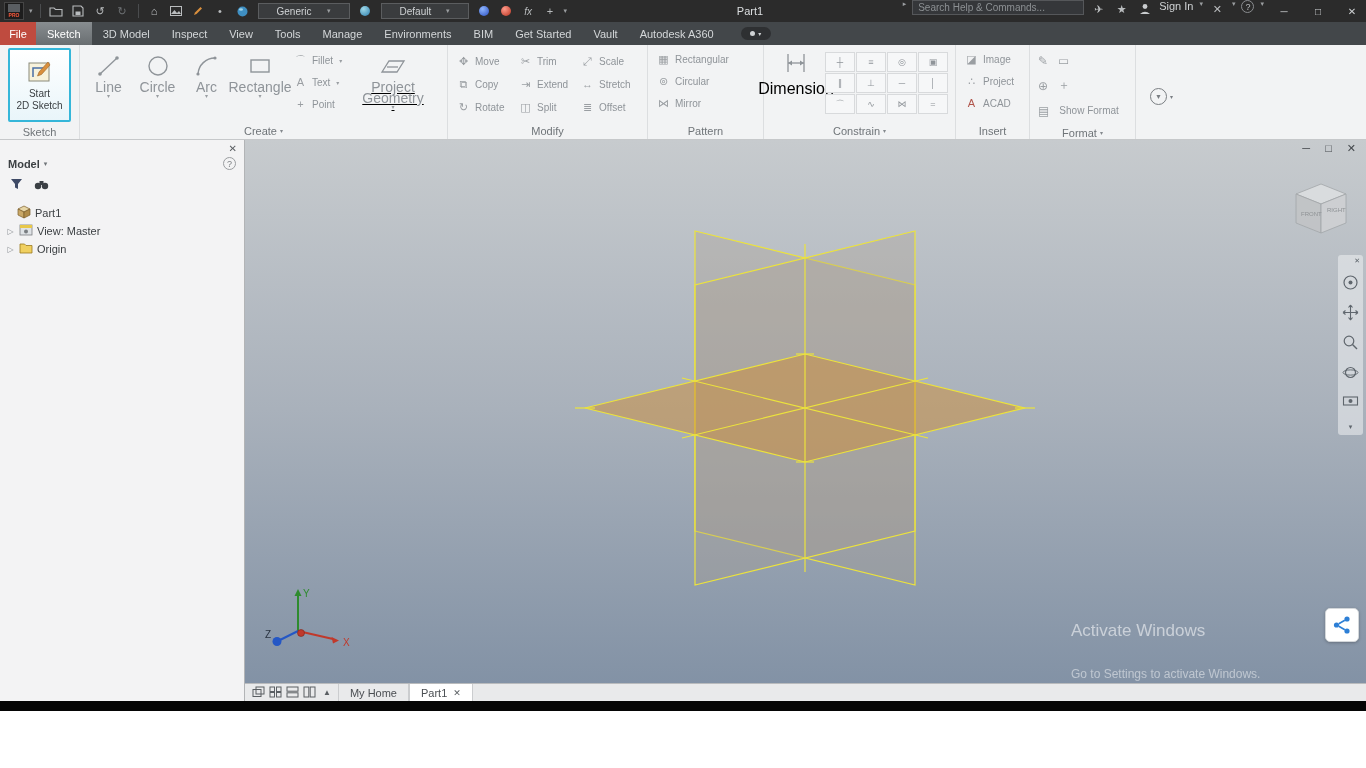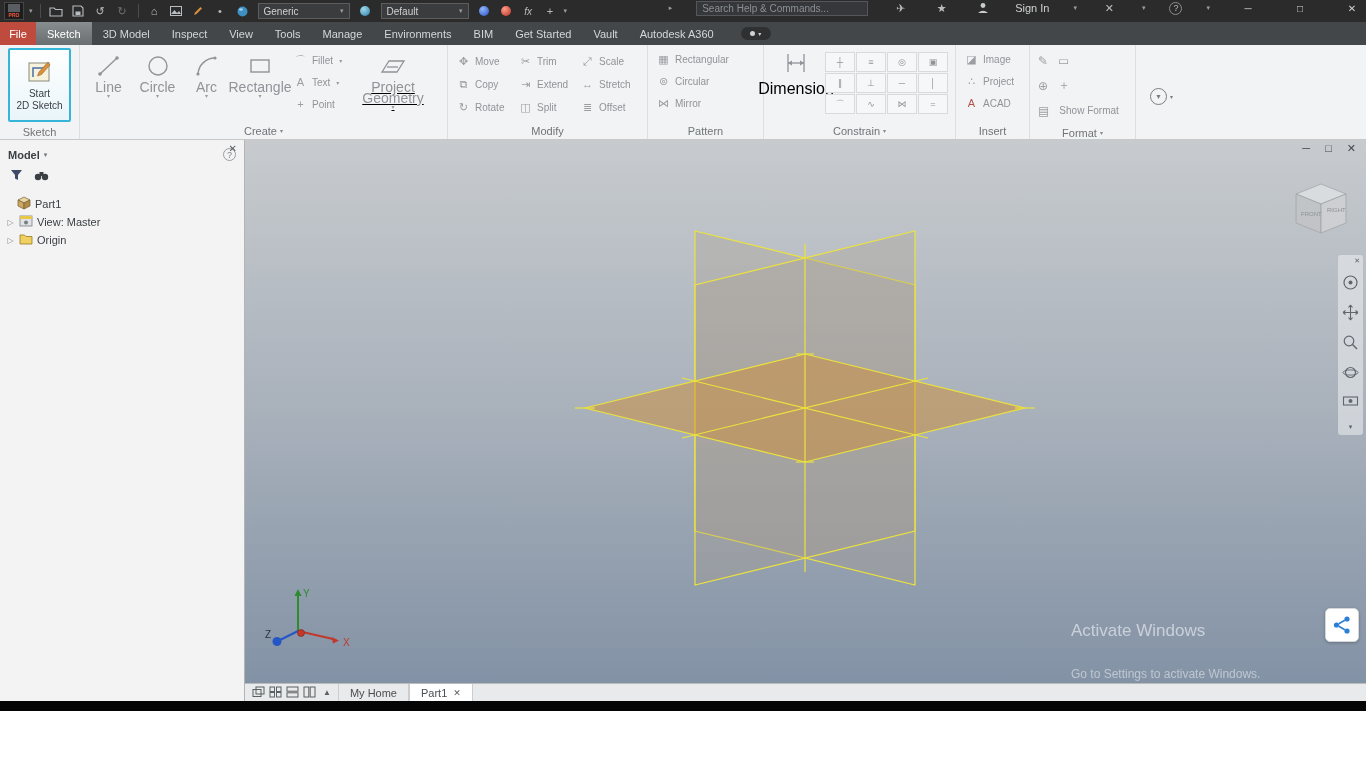--- a/index.html
+++ b/index.html
@@ -9,29 +9,29 @@
   
   .titlebar{position:absolute;top:0;left:0;width:1366px;height:22px;background:#2b2b2b;display:flex;align-items:center;color:#c8cbcd;}
   .tb-left{display:flex;align-items:center;gap:5px;padding-left:4px;}
   .logo{width:20px;height:18px;background:#1d1d1d;border:1px solid #454545;display:flex;flex-direction:column;align-items:center;justify-content:center;}
   .logo .lg-top{width:12px;height:8px;background:#5a5e62;}
   .logo .lg-badge{font-size:5px;color:#ff5a3c;font-weight:700;line-height:6px;}
   .tb-caret{font-size:7px;color:#9b9ea1;}
   .tb-sep{width:1px;height:14px;background:#4a4c4e;margin:0 2px;}
   .tb-icon{width:17px;height:18px;display:flex;align-items:center;justify-content:center;font-size:11px;color:#b9bcbe;}
   .tb-icon.dim{color:#6d7073;}
-  .tb-select{display:flex;align-items:center;gap:4px;height:16px;background:#3a3c3e;border:1px solid #5b5d5f;padding:0 5px;font-size:10px;color:#cfd2d4;margin:0 2px;}
+  .tb-select{display:flex;align-items:center;gap:4px;height:16px;background:#3a3c3e;border:1px solid #5b5d5f;padding:0 18px;font-size:10px;color:#cfd2d4;margin:0 2px;}
   .tb-select .sel-caret{font-size:7px;color:#9b9ea1;margin-left:auto;}
   .ball{width:10px;height:10px;border-radius:50%;}
   .ball.b1{background:radial-gradient(circle at 35% 30%,#9fd8e8,#2c7fae);}
   .ball.b2{background:radial-gradient(circle at 35% 30%,#8fb6ff,#2a4fc0);}
   .ball.b3{background:radial-gradient(circle at 35% 30%,#ff9a8a,#b8321f);}
   .tb-fx{font-size:10px;font-style:italic;color:#b9bcbe;}
   .tb-title{position:absolute;left:700px;width:100px;text-align:center;font-size:11px;color:#dcdfe1;}
-  .tb-right{position:absolute;right:0;top:0;height:16px;display:flex;align-items:center;gap:24px;padding-right:0;}
+  .tb-right{position:absolute;right:0;top:0;height:16px;display:flex;align-items:flex-start;gap:6px;padding-right:0;}
   .search{width:172px;height:15px;background:#35373a;border:1px solid #55575a;color:#9fa3a6;font-size:10px;padding:0 5px;outline:none;}
   .search::placeholder{color:#8c9093;}
   .signin{font-size:11px;color:#cfd2d4;}
   .win-btn{width:28px;height:22px;display:flex;align-items:center;justify-content:center;font-size:10px;color:#cfd2d4;}
 
   
   .tabbar{position:absolute;top:22px;left:0;width:1366px;height:23px;background:#43474a;display:flex;align-items:stretch;}
   .file-tab{width:36px;background:#bf4b3f;color:#fff;display:flex;align-items:center;justify-content:center;font-size:11px;}
   .rtab{padding:0 11px;display:flex;align-items:center;font-size:11px;color:#d4d7d9;cursor:default;}
   .rtab.active{background:linear-gradient(#888d90,#696e71);color:#ffffff;}
@@ -61,21 +61,21 @@
   .frow{display:flex;gap:10px;height:25px;align-items:center;padding-left:3px;font-size:12px;color:#9a9ea2;}
   .frow .flbl{font-size:10px;color:#8f9499;}
   .collapse{margin-left:14px;margin-top:9px;display:flex;align-items:center;gap:3px;}
   .collapse .circ{width:17px;height:17px;border:1.5px solid #7a7e82;border-radius:50%;display:flex;align-items:center;justify-content:center;font-size:7px;color:#7a7e82;}
   .collapse .cc{font-size:6px;color:#7a7e82;}
 
   
   .main{position:absolute;top:140px;left:0;width:1366px;height:561px;display:flex;}
   .browser{width:245px;background:#f3f3f4;border-right:1px solid #b2b4b6;position:relative;}
   .browser-close{position:absolute;top:3px;right:7px;font-size:10px;color:#5a5e62;}
-  .browser-head{display:flex;align-items:center;gap:4px;padding:2px 8px;margin-top:6px;font-size:11px;font-weight:700;color:#3c4043;}
+  .browser-head{display:flex;align-items:center;gap:4px;padding:2px 8px;margin-top:15px;font-size:11px;font-weight:700;color:#3c4043;}
   .bh-caret{font-size:7px;color:#6f7478;font-weight:400;}
   .bh-help{margin-left:auto;width:13px;height:13px;border:1px solid #9a9da0;border-radius:50%;font-size:9px;color:#7a7e82;display:flex;align-items:center;justify-content:center;font-weight:400;}
   .browser-tools{display:flex;gap:11px;padding:4px 10px;}
   .tree{margin-top:6px;font-size:11px;color:#3c4043;}
   .trow{display:flex;align-items:center;height:18px;gap:4px;padding-left:17px;}
   .trow.child{padding-left:6px;}
   .arrow{width:9px;font-size:8px;color:#8f9397;text-align:center;}
 
   .viewport{flex:1;position:relative;background:linear-gradient(180deg,#c7cbce 0%,#a9b1bb 48%,#8090a4 100%);overflow:hidden;}
   .planes-svg{position:absolute;left:0;top:0;pointer-events:none;}

